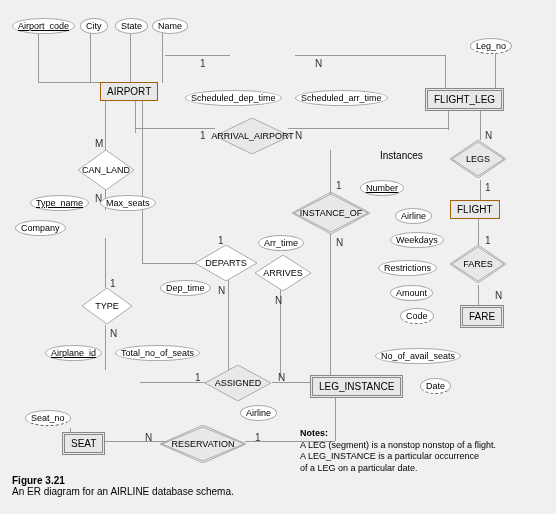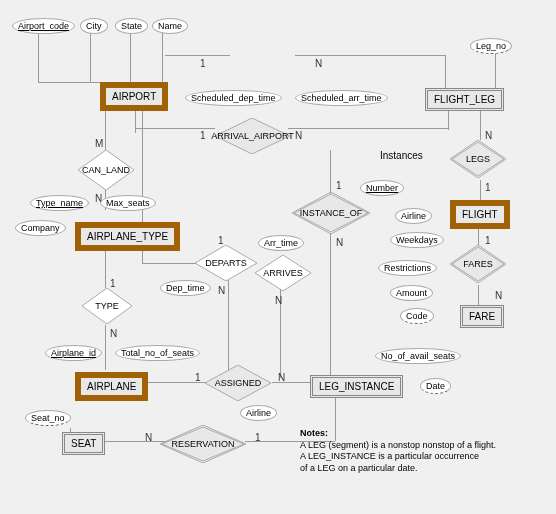--- a/index.html
+++ b/index.html
@@ -1,17 +1,17 @@
 <!DOCTYPE html>
 <html><head>
 <meta charset="utf-8">
 <style>
 body{margin:0;background:#f0f0f0;font-family:Arial,sans-serif;font-size:10px;color:#000}
 .canvas{position:relative;width:556px;height:514px;background:#f0f0f0}
-.ent{position:absolute;border:6px solid #a16207;background:#e8e8e8;padding:3px 6px;text-align:center;font-size:10px}
+.ent{position:absolute;border:1px solid #a16207;background:#e8e8e8;padding:3px 6px;text-align:center;font-size:10px}
 .ent.weak{border:3px double #888}
 .attr{position:absolute;border:1px solid #aaa;border-radius:50%;background:#fff;padding:2px 5px;text-align:center;font-size:9px}
 .attr.key{text-decoration:underline}
 .attr.discrim{border-bottom:1px dashed #666}
 .rel{position:absolute;width:70px;height:40px;display:flex;align-items:center;justify-content:center;font-size:9px;text-align:center}
 .rel svg{position:absolute;top:0;left:0;width:100%;height:100%}
 .rel span{position:relative;z-index:2}
 .line{position:absolute;background:#999;z-index:0}
 .hline{height:1px}
 .vline{width:1px}
@@ -119,21 +119,20 @@
 
 <div class="attr key" style="left:30px;top:195px">Type_name</div>
 <div class="attr" style="left:100px;top:195px">Max_seats</div>
 <div class="attr" style="left:15px;top:220px">Company</div>
 
 <div class="attr" style="left:395px;top:208px">Airline</div>
 <div class="attr" style="left:390px;top:232px">Weekdays</div>
 
 <div class="ent" style="left:450px;top:200px">FLIGHT</div>
 
-<div class="ent" style="left:75px;top:222px">AIRPLANE_TYPE</div>
 
 <div class="rel" style="left:195px;top:245px;width:62px;height:36px">
 <svg viewBox="0 0 62 36">
         <polygon points="31,0 62,18 31,36 0,18" fill="#fff" stroke="#aaa"></polygon>
       </svg>
 <span>DEPARTS</span>
 </div>
 <div class="card" style="left:218px;top:235px">1</div>
 <div class="card" style="left:218px;top:285px">N</div>
 
@@ -171,21 +170,20 @@
 <span>TYPE</span>
 </div>
 <div class="card" style="left:110px;top:278px">1</div>
 <div class="card" style="left:110px;top:328px">N</div>
 
 <div class="attr key" style="left:45px;top:345px">Airplane_id</div>
 <div class="attr" style="left:375px;top:348px">No_of_avail_seats</div>
 
 <div class="attr" style="left:115px;top:345px">Total_no_of_seats</div>
 
-<div class="ent" style="left:75px;top:372px">AIRPLANE</div>
 
 <div class="rel" style="left:205px;top:365px;width:66px;height:36px">
 <svg viewBox="0 0 66 36">
         <polygon points="33,0 66,18 33,36 0,18" fill="#e8e8e8" stroke="#aaa"></polygon>
       </svg>
 <span>ASSIGNED</span>
 </div>
 <div class="card" style="left:195px;top:372px">1</div>
 <div class="card" style="left:278px;top:372px">N</div>
 
@@ -209,14 +207,18 @@
 <div class="card" style="left:145px;top:432px">N</div>
 <div class="card" style="left:255px;top:432px">1</div>
 
 <div class="notes" style="left:300px;top:428px">
 <b>Notes:</b><br>
 <span>A LEG (segment) is a nonstop nonstop of a flight.</span><br>
 <span>A LEG_INSTANCE is a particular occurrence</span><br>
 <span>of a LEG on a particular date.</span>
 </div>
 
+<div class="figlabel" style="left:12px;top:475px">
+<b>Figure 3.21</b><br>
+<span>An ER diagram for an AIRLINE database schema.</span>
+</div>
 
 </div>
 
 </body></html>

